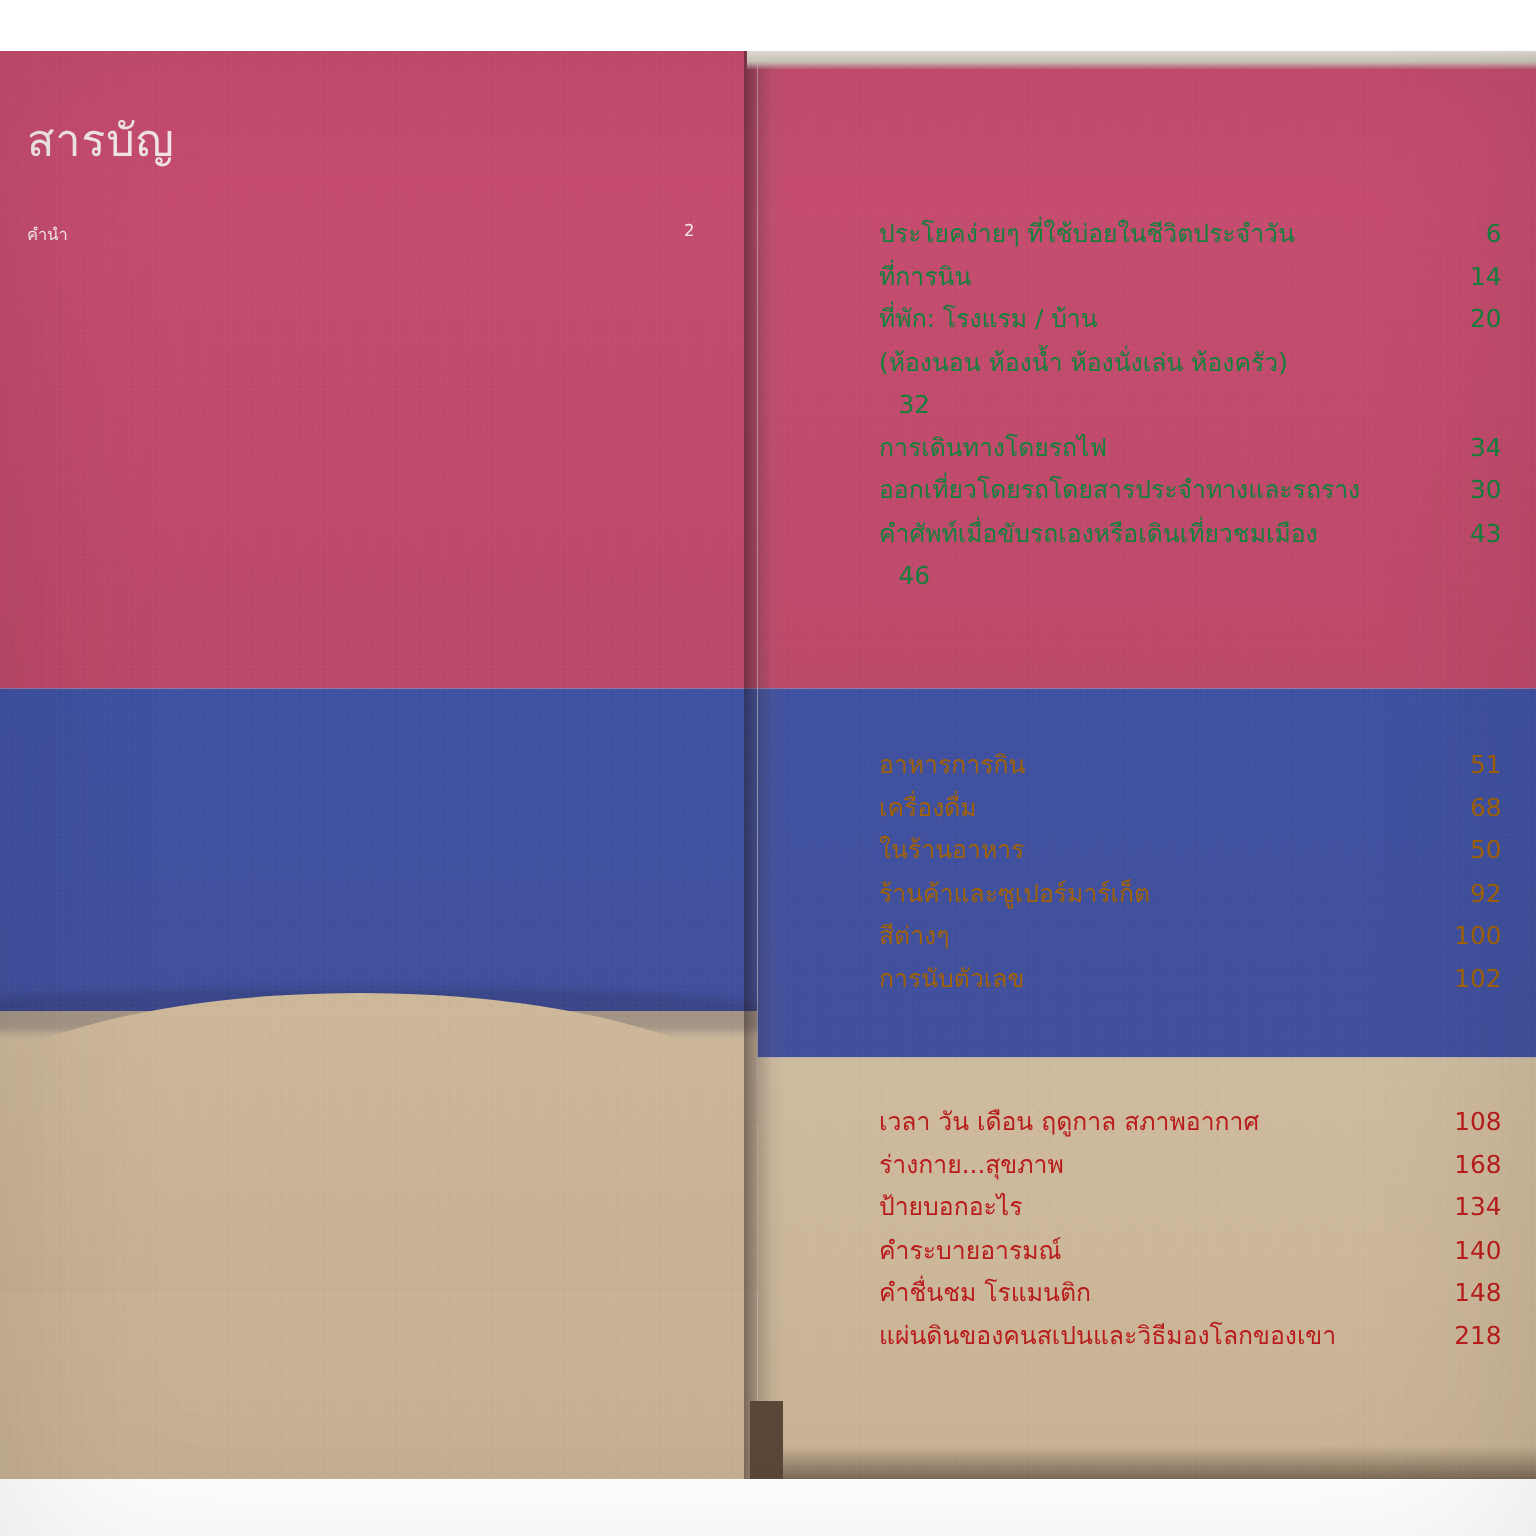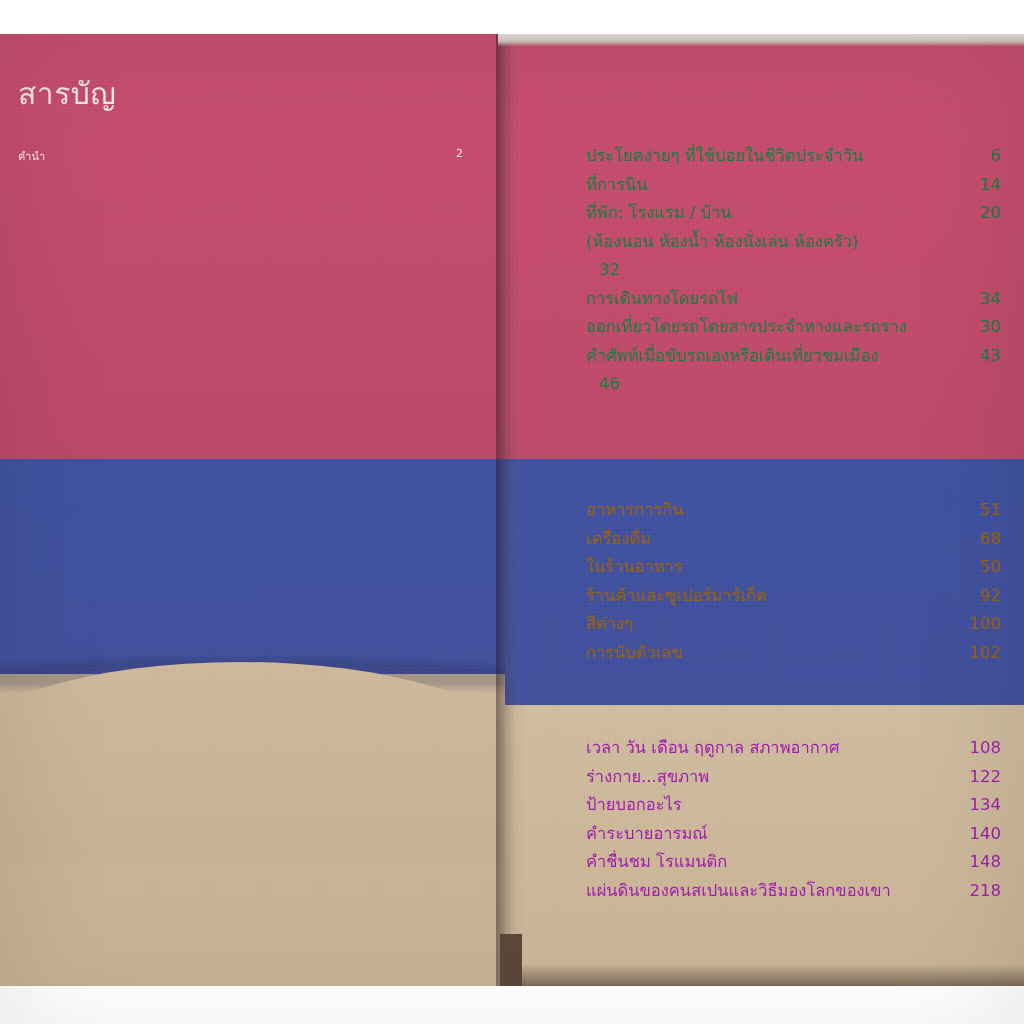--- a/index.html
+++ b/index.html
@@ -196,21 +196,21 @@
     white-space: nowrap;
   }
   .entry .label { flex: 0 1 auto; }
   .entry .pg { flex: 0 0 auto; text-align: right; min-width: 34px; }
   .entry.sub .pg { visibility: hidden; }
 
   .group-pink { top: 108px; }
   .group-blue { top: 462px; }
   .group-blue .entry { color: #a16207; }
   .group-tan  { top: 700px; }
-  .group-tan .entry { color: #a21caf; }
+  .group-tan .entry { color: #b91c1c; }
 
   .vignette {
     position: absolute;
     inset: 0;
     pointer-events: none;
     box-shadow: inset 0 0 120px rgba(0,0,0,0.10);
   }
 </style>
 </head>
 <body>
@@ -309,21 +309,21 @@
           <span class="pg">102</span>
         </div>
       </div>
     <div class="entries group-tan">
         <div class="entry">
           <span class="label">เวลา วัน เดือน ฤดูกาล สภาพอากาศ</span>
           <span class="pg">108</span>
         </div>
         <div class="entry">
           <span class="label">ร่างกาย...สุขภาพ</span>
-          <span class="pg">122</span>
+          <span class="pg">168</span>
         </div>
         <div class="entry">
           <span class="label">ป้ายบอกอะไร</span>
           <span class="pg">134</span>
         </div>
         <div class="entry">
           <span class="label">คำระบายอารมณ์</span>
           <span class="pg">140</span>
         </div>
         <div class="entry">

